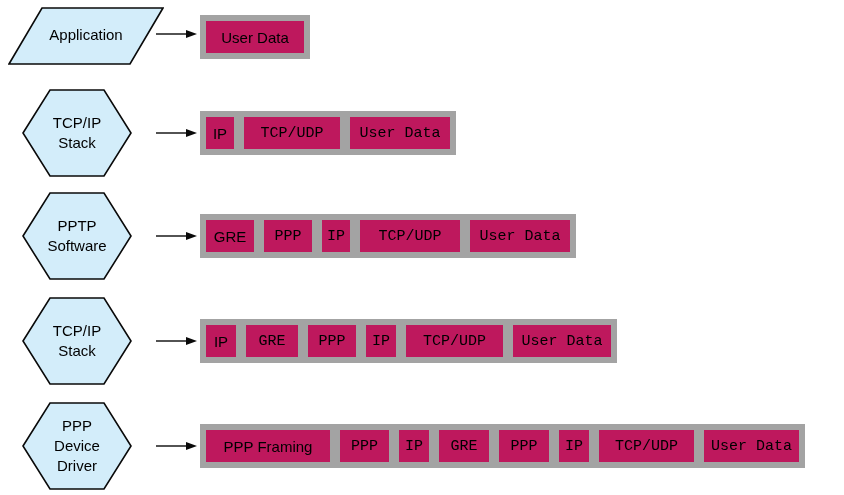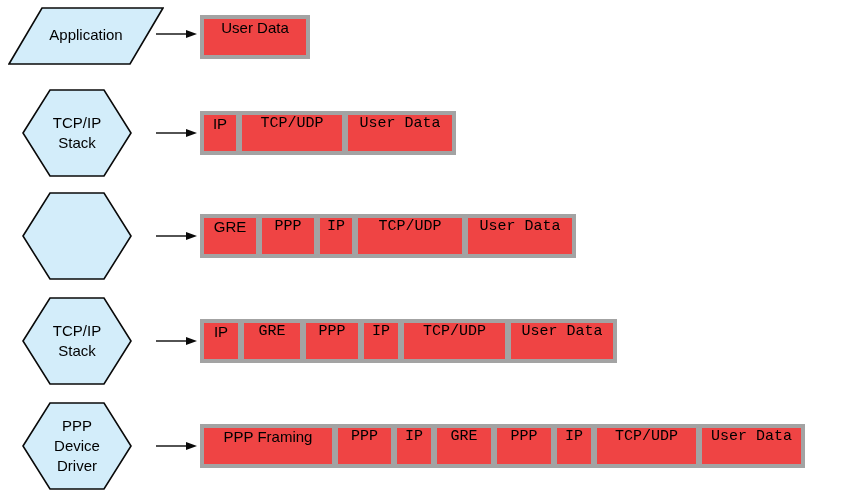--- a/index.html
+++ b/index.html
@@ -24,23 +24,24 @@
     text-align: center;
     font-size: 15px;
     line-height: 20px;
     white-space: pre-line;
     pointer-events: none;
   }
   .boxes-row { position: absolute; display: flex; }
   .pkt-box {
     box-sizing: border-box;
     height: 44px;
-    border: 4px solid #a3a3a3;
-    background: #ef4444;
+    border: 6px solid #a3a3a3;
+    background: #be185d;
     display: flex;
+    align-items: center;
     justify-content: center;
     font-size: 15px;
     white-space: nowrap;
   }
   .pkt-box + .pkt-box { margin-left: -2px; font-family: Liberation Mono, monospace; }
 </style>
 </head>
 <body>
 
 <div id="diagram">
@@ -76,20 +77,22 @@
       <span>TCP/UDP</span>
     </div>
     <div class="pkt-box" style="width: 112px;">
       <span>User Data</span>
     </div>
   </div>
 
   <svg class="abs" style="left:22px; top:191px;" width="110" height="90" viewBox="0 0 110 90">
     <polygon class="shape-fill" points="1,45 28,2 82,2 109,45 82,88 28,88"></polygon>
   </svg>
+  <div class="stage-label" style="left:22px; top:191px; width:110px; height:90px;">PPTP
+Software</div>
   <svg class="abs" style="left:156px; top:230px;" width="42" height="12" viewBox="0 0 42 12">
     <line class="arrow-line" x1="0" y1="6" x2="31" y2="6"></line>
     <polygon class="arrow-head" points="30,2 41,6 30,10"></polygon>
   </svg>
   <div class="boxes-row" style="left:200px; top:214px;">
     <div class="pkt-box" style="width: 60px;">
       <span>GRE</span>
     </div>
     <div class="pkt-box" style="width: 60px;">
       <span>PPP</span>

